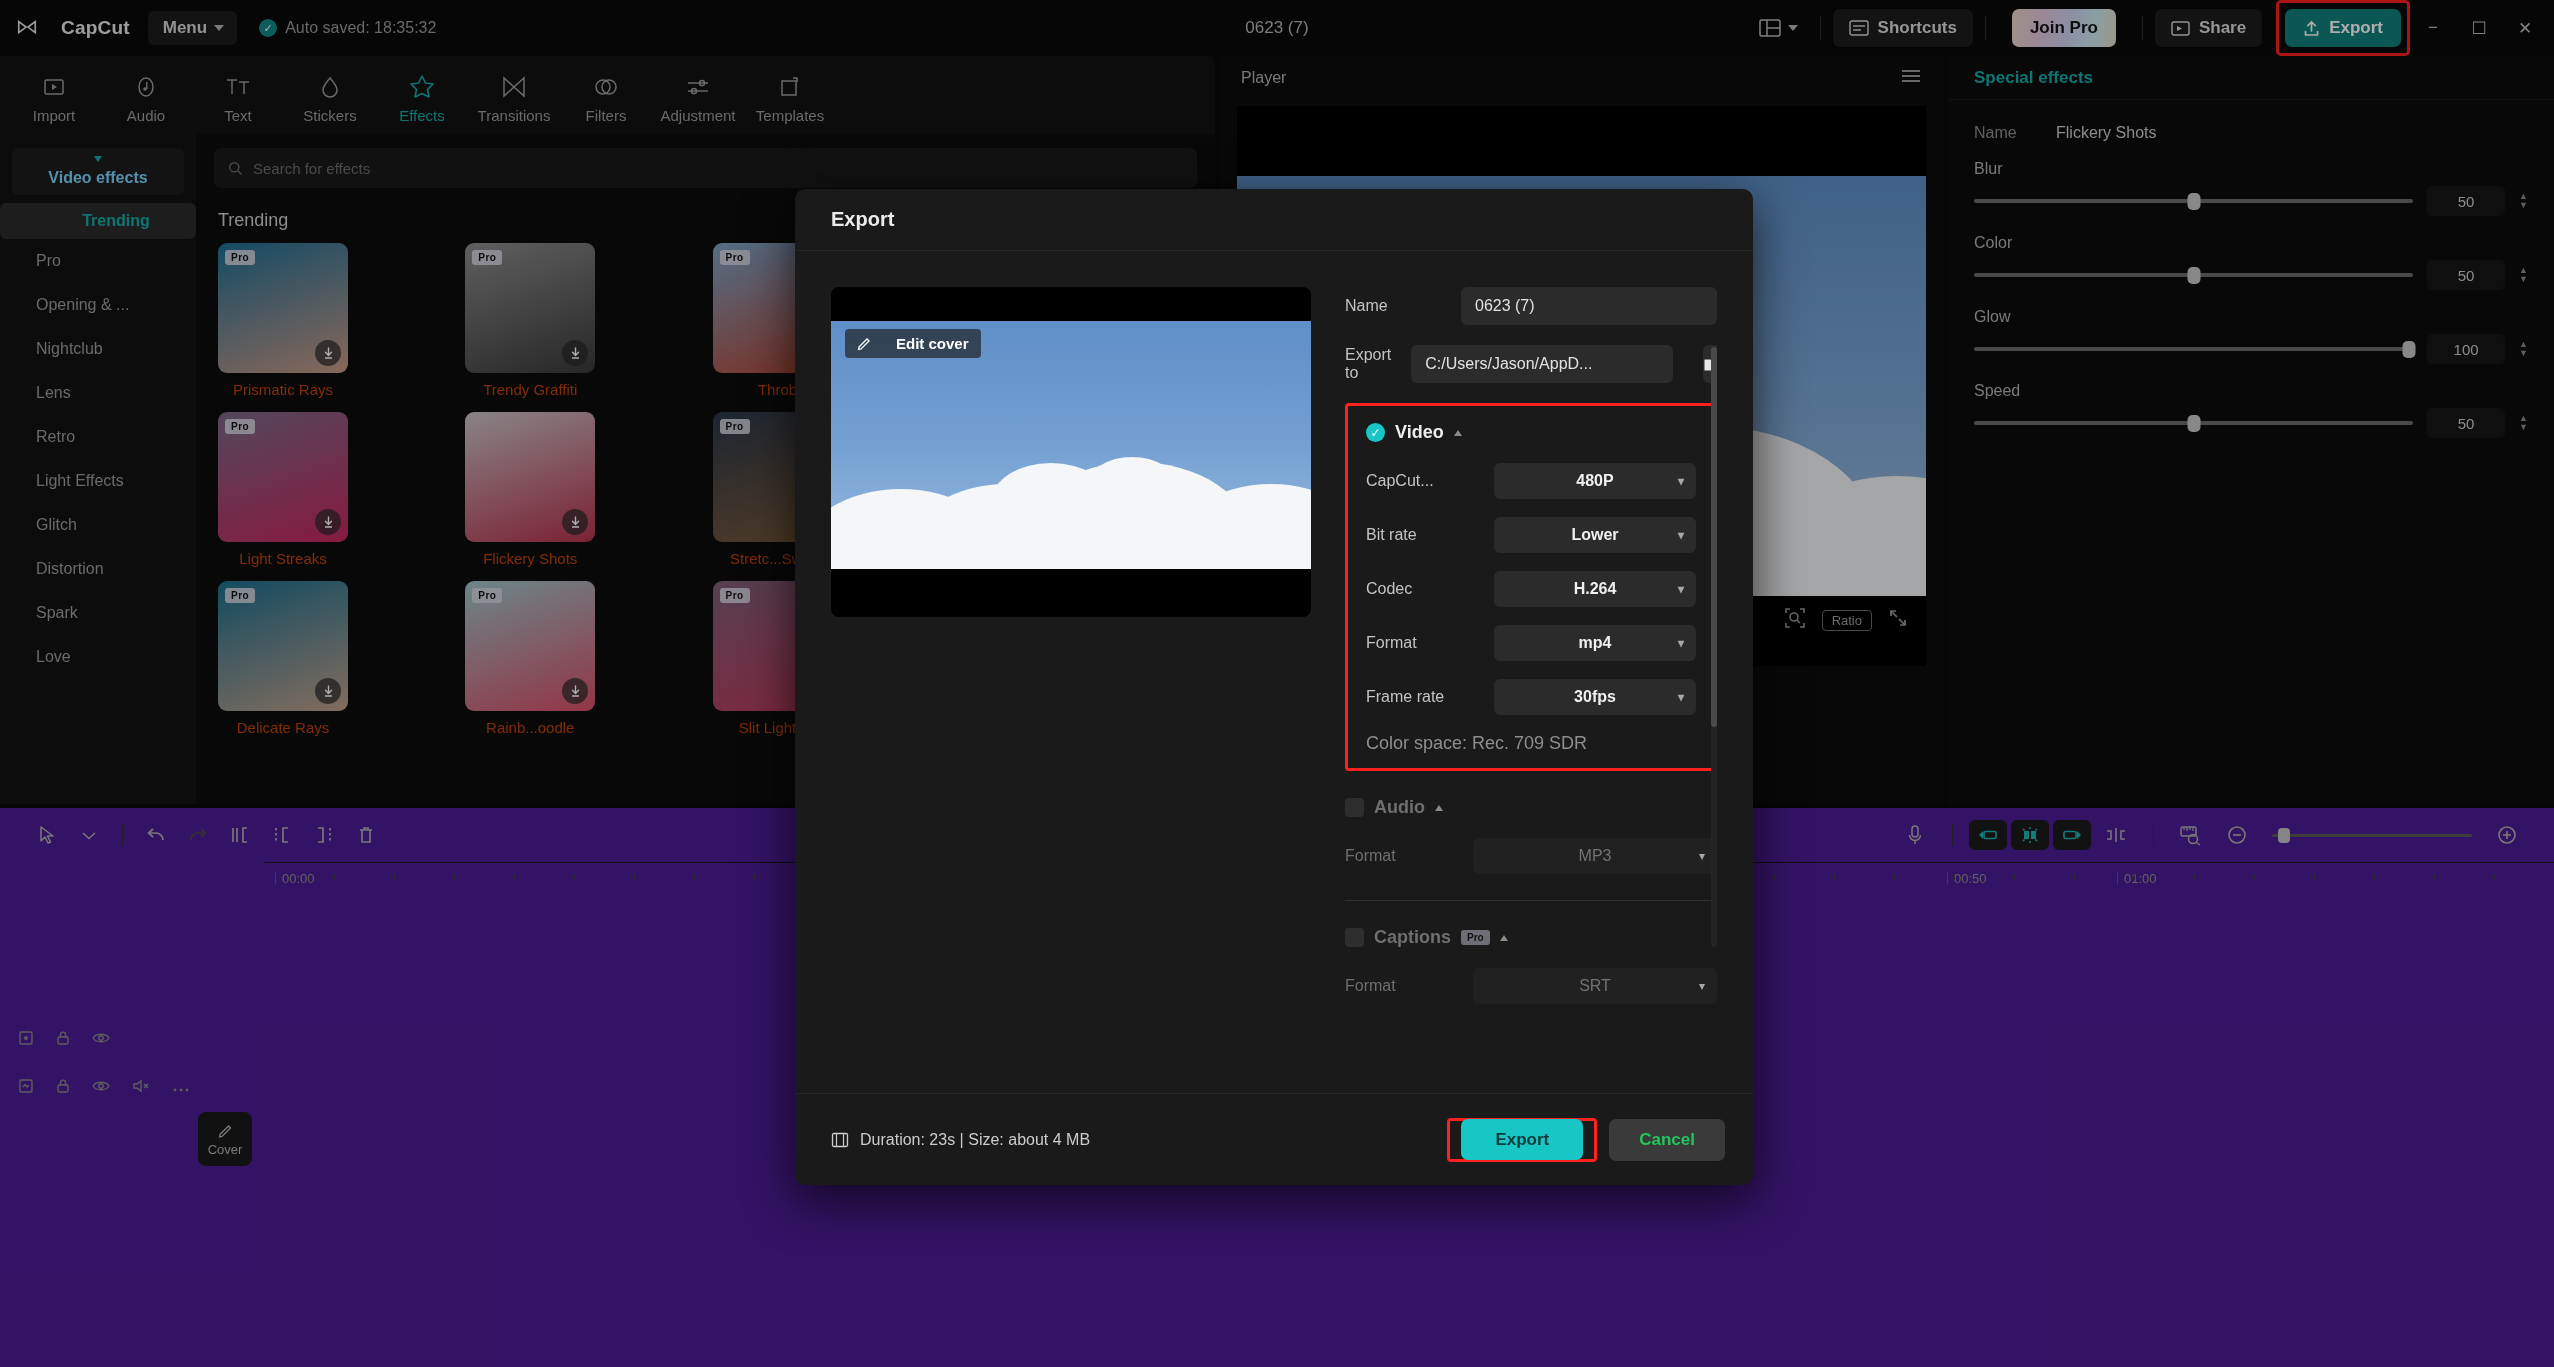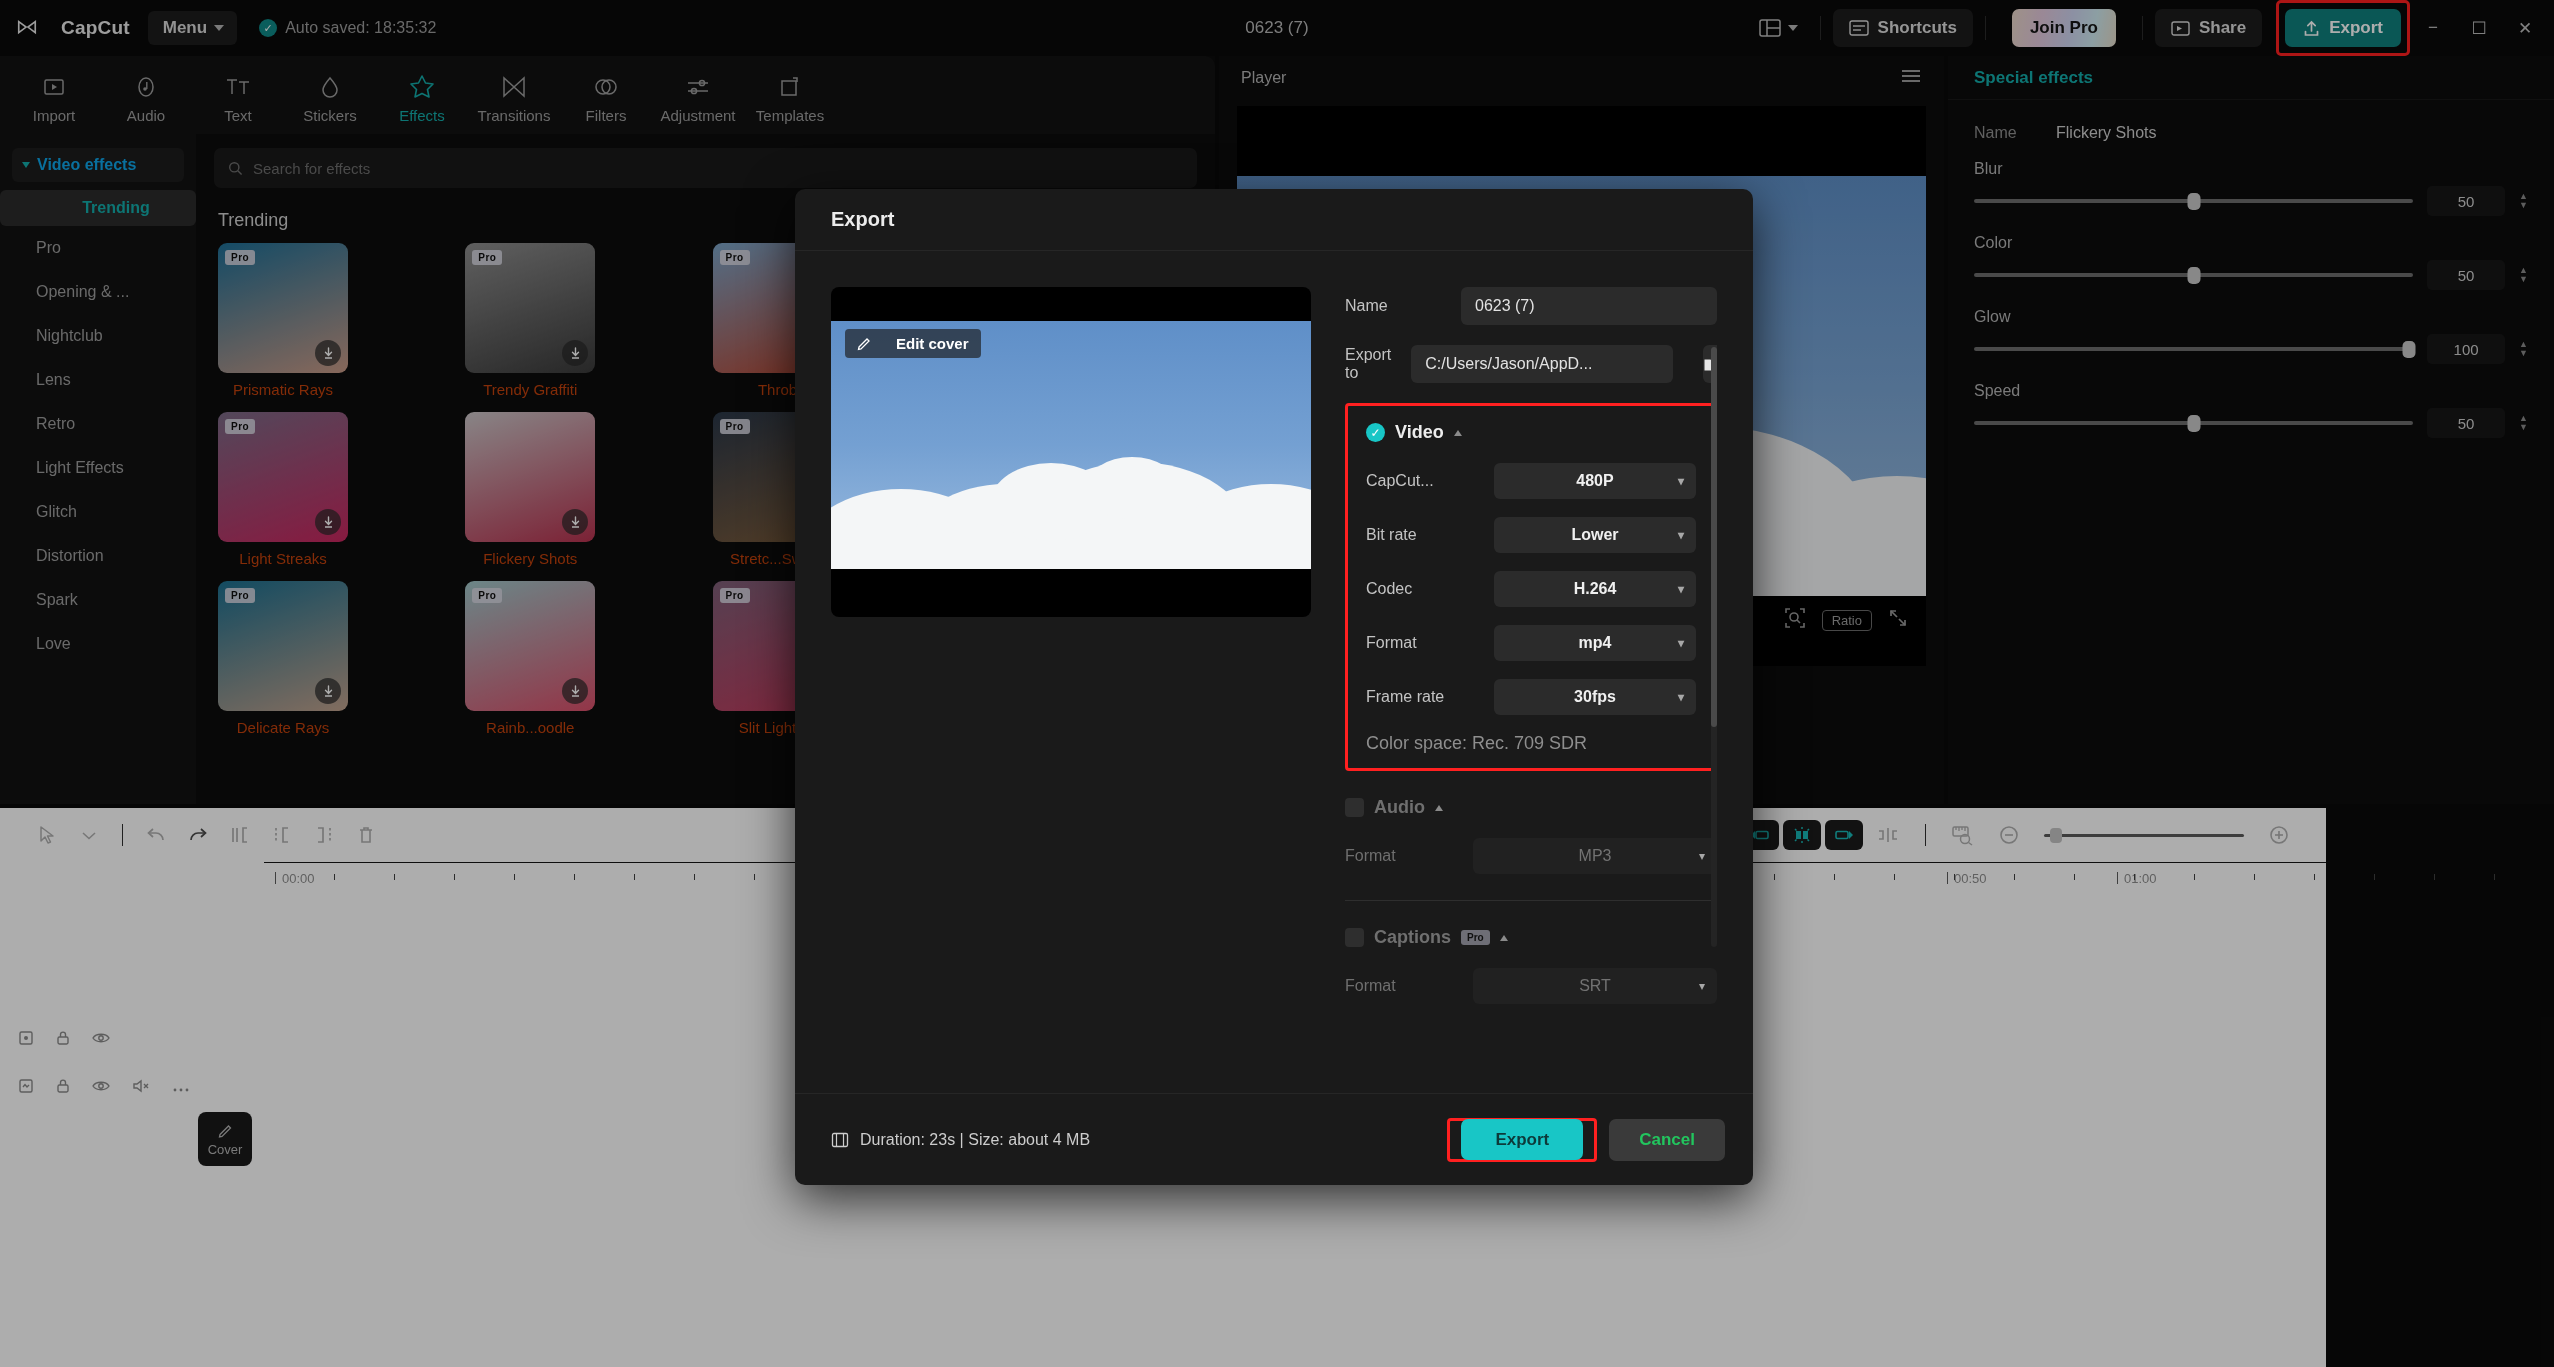--- a/index.html
+++ b/index.html
@@ -61,21 +61,21 @@
   .tool-tabs { display: flex; align-items: flex-end; height: 78px; padding-left: 8px; background: #131313; border-top-right-radius: 10px; }
   .tool-tab { width: 92px; display: flex; flex-direction: column; align-items: center; gap: 6px; padding-bottom: 10px; color: #9d9d9d; }
   .tool-tab .tl { font-size: 15px; }
   .tool-tab.active { color: #14adab; }
   .tool-ico { height: 28px; display: flex; align-items: center; justify-content: center; }
 
   .panel-body { display: flex; height: 670px; }
   .eff-sidebar { width: 196px; background: #131313; padding-top: 14px; flex-shrink: 0; }
   .eff-group {
     margin: 0 12px 8px 12px; padding: 8px 10px; border-radius: 6px; background: #1c1c1c;
-    color: #0ea5e9; font-size: 16px; font-weight: 600; display: flex; align-items: center; gap: 7px;
+    color: #7dd3fc; font-size: 16px; font-weight: 600; display: flex; align-items: center; gap: 7px; flex-direction: column;
   }
   .tri-dn { width: 0; height: 0; border-left: 4.5px solid transparent; border-right: 4.5px solid transparent; border-top: 6px solid #14adab; }
   .eff-cat { padding: 13px 0 13px 36px; font-size: 16px; color: #9d9d9d; }
   .eff-cat.sel { color: #14adab; }
 
   .eff-main { flex: 1; background: #0c0c0c; position: relative; }
   .searchbar {
     margin: 14px 18px 0 18px; height: 40px; border-radius: 7px; background: #1a1a1a;
     display: flex; align-items: center; gap: 10px; padding: 0 14px; color: #6d6d6d; font-size: 15px;
   }
@@ -117,21 +117,21 @@
   .rp-namerow .v { color: #cfcfcf; }
   .slider-block { padding: 18px 26px 0 26px; }
   .slider-label { font-size: 16px; color: #b4b4b4; margin-bottom: 8px; }
   .slider-row { display: flex; align-items: center; gap: 14px; }
   .track { position: relative; flex: 1; height: 4px; background: #6e6e6e; border-radius: 2px; }
   .knob { position: absolute; top: -6px; width: 13px; height: 17px; border-radius: 5px; background: #c9c9c9; transform: translateX(-50%); }
   .numbox { width: 78px; height: 30px; border-radius: 5px; background: #171717; color: #cfcfcf; font-size: 15px; display: flex; align-items: center; justify-content: center; }
   .spin { display: flex; flex-direction: column; gap: 2px; color: #8a8a8a; font-size: 9px; line-height: 1; }
 
   
-  .timeline { position: absolute; left: 0; top: 808px; width: 2326px; height: 559px; background: #ffffff; }
+  .timeline { position: absolute; left: 0; top: 808px; width: 2554px; height: 559px; background: #4c1d95; }
   .tl-toolbar { height: 54px; display: flex; align-items: center; padding: 0 26px; gap: 0; }
   .tl-ico { width: 42px; height: 36px; display: flex; align-items: center; justify-content: center; color: #b0b0b0; }
   .tl-ico.dim { color: #4a4a4a; }
   .tl-sep { width: 1px; height: 22px; background: #303030; margin: 0 12px; }
   .tl-right { margin-left: auto; display: flex; align-items: center; gap: 4px; }
   .tealbox { width: 38px; height: 30px; border-radius: 6px; background: #1b1b1b; display: flex; align-items: center; justify-content: center; }
   .zoom-track { width: 200px; height: 3px; background: #5a5a5a; border-radius: 2px; position: relative; margin: 0 10px; }
   .zoom-knob { position: absolute; left: 6px; top: -6px; width: 12px; height: 15px; border-radius: 4px; background: #c4c4c4; }
 
   .ruler { position: relative; height: 34px; margin-left: 264px; border-top: 1px solid #161616; }

